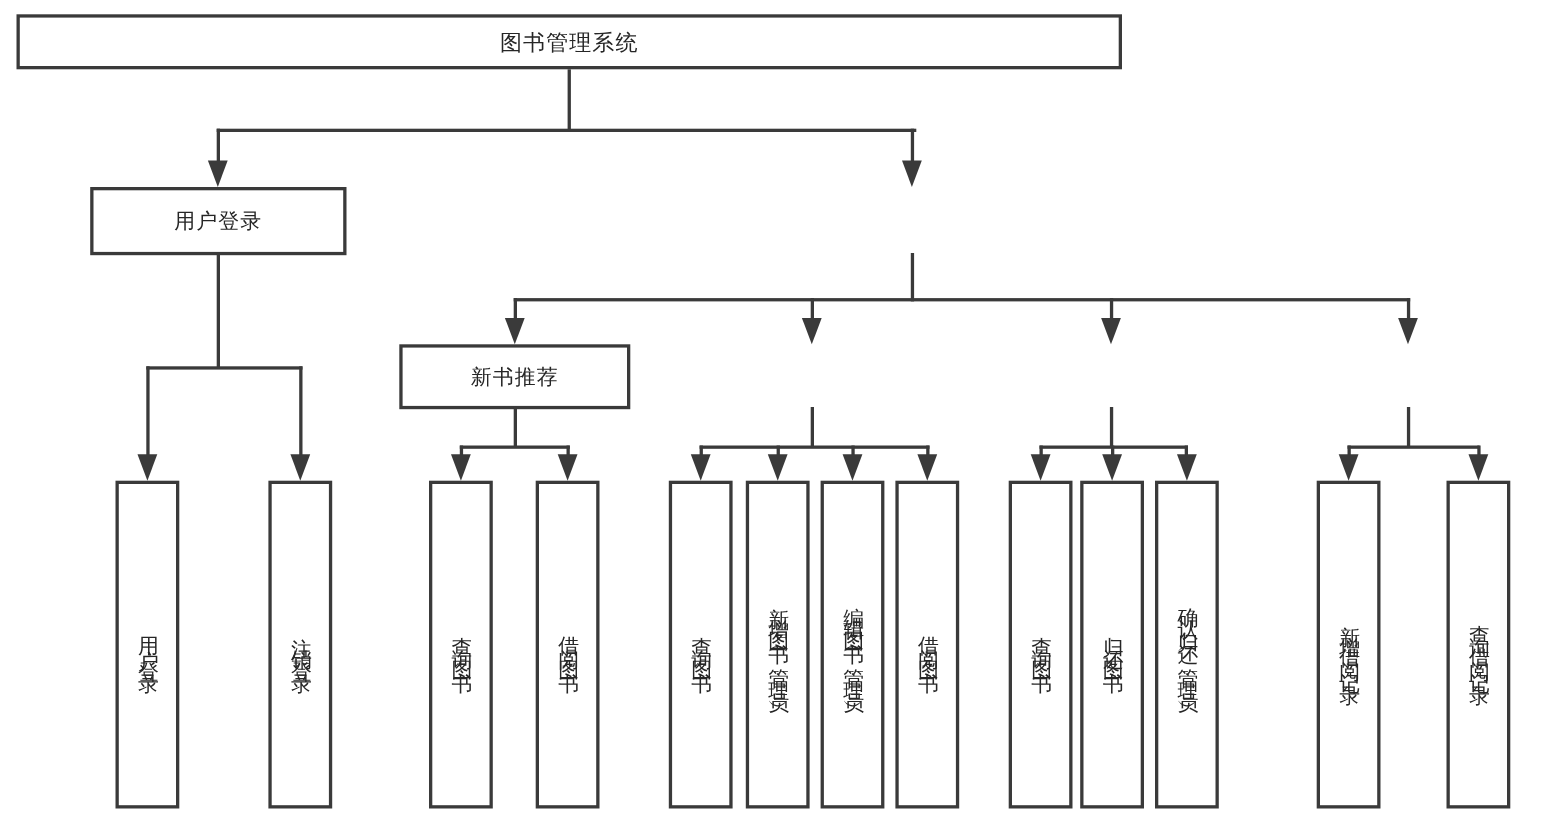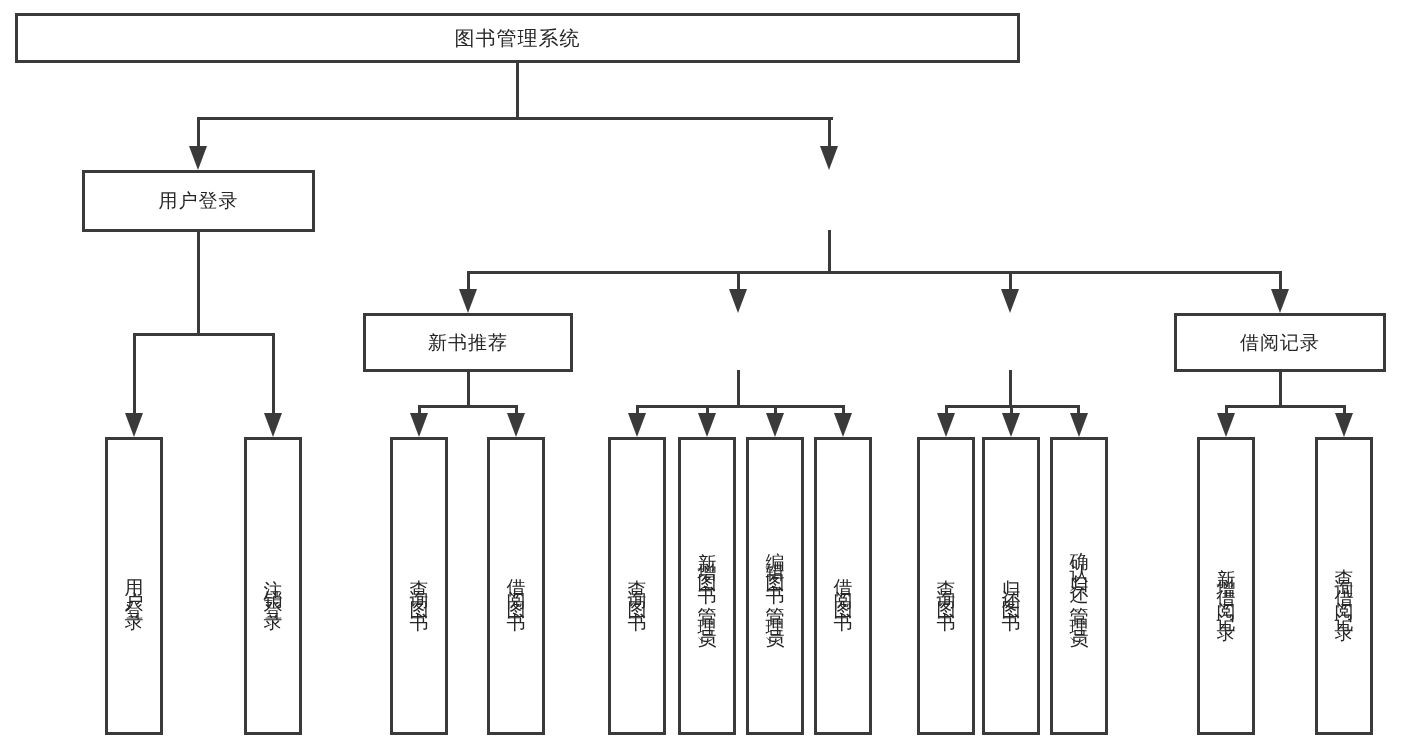--- a/index.html
+++ b/index.html
@@ -73,23 +73,20 @@
     <span>用户登录</span>
   </div>
 
 
   <div class="box" style="left:363px;top:313px;width:210px;height:59px;">
     <span>新书推荐</span>
   </div>
 
 
 
-  <div class="box" style="left:1174px;top:313px;width:212px;height:59px;">
-    <span>借阅记录</span>
-  </div>
 
   <div class="vbox" style="left:105px;">
     <span class="vtext">用户登录</span>
   </div>
   <div class="vbox" style="left:244px;">
     <span class="vtext">注销登录</span>
   </div>
 
   <div class="vbox" style="left:390px;">
     <span class="vtext">查询图书</span>

